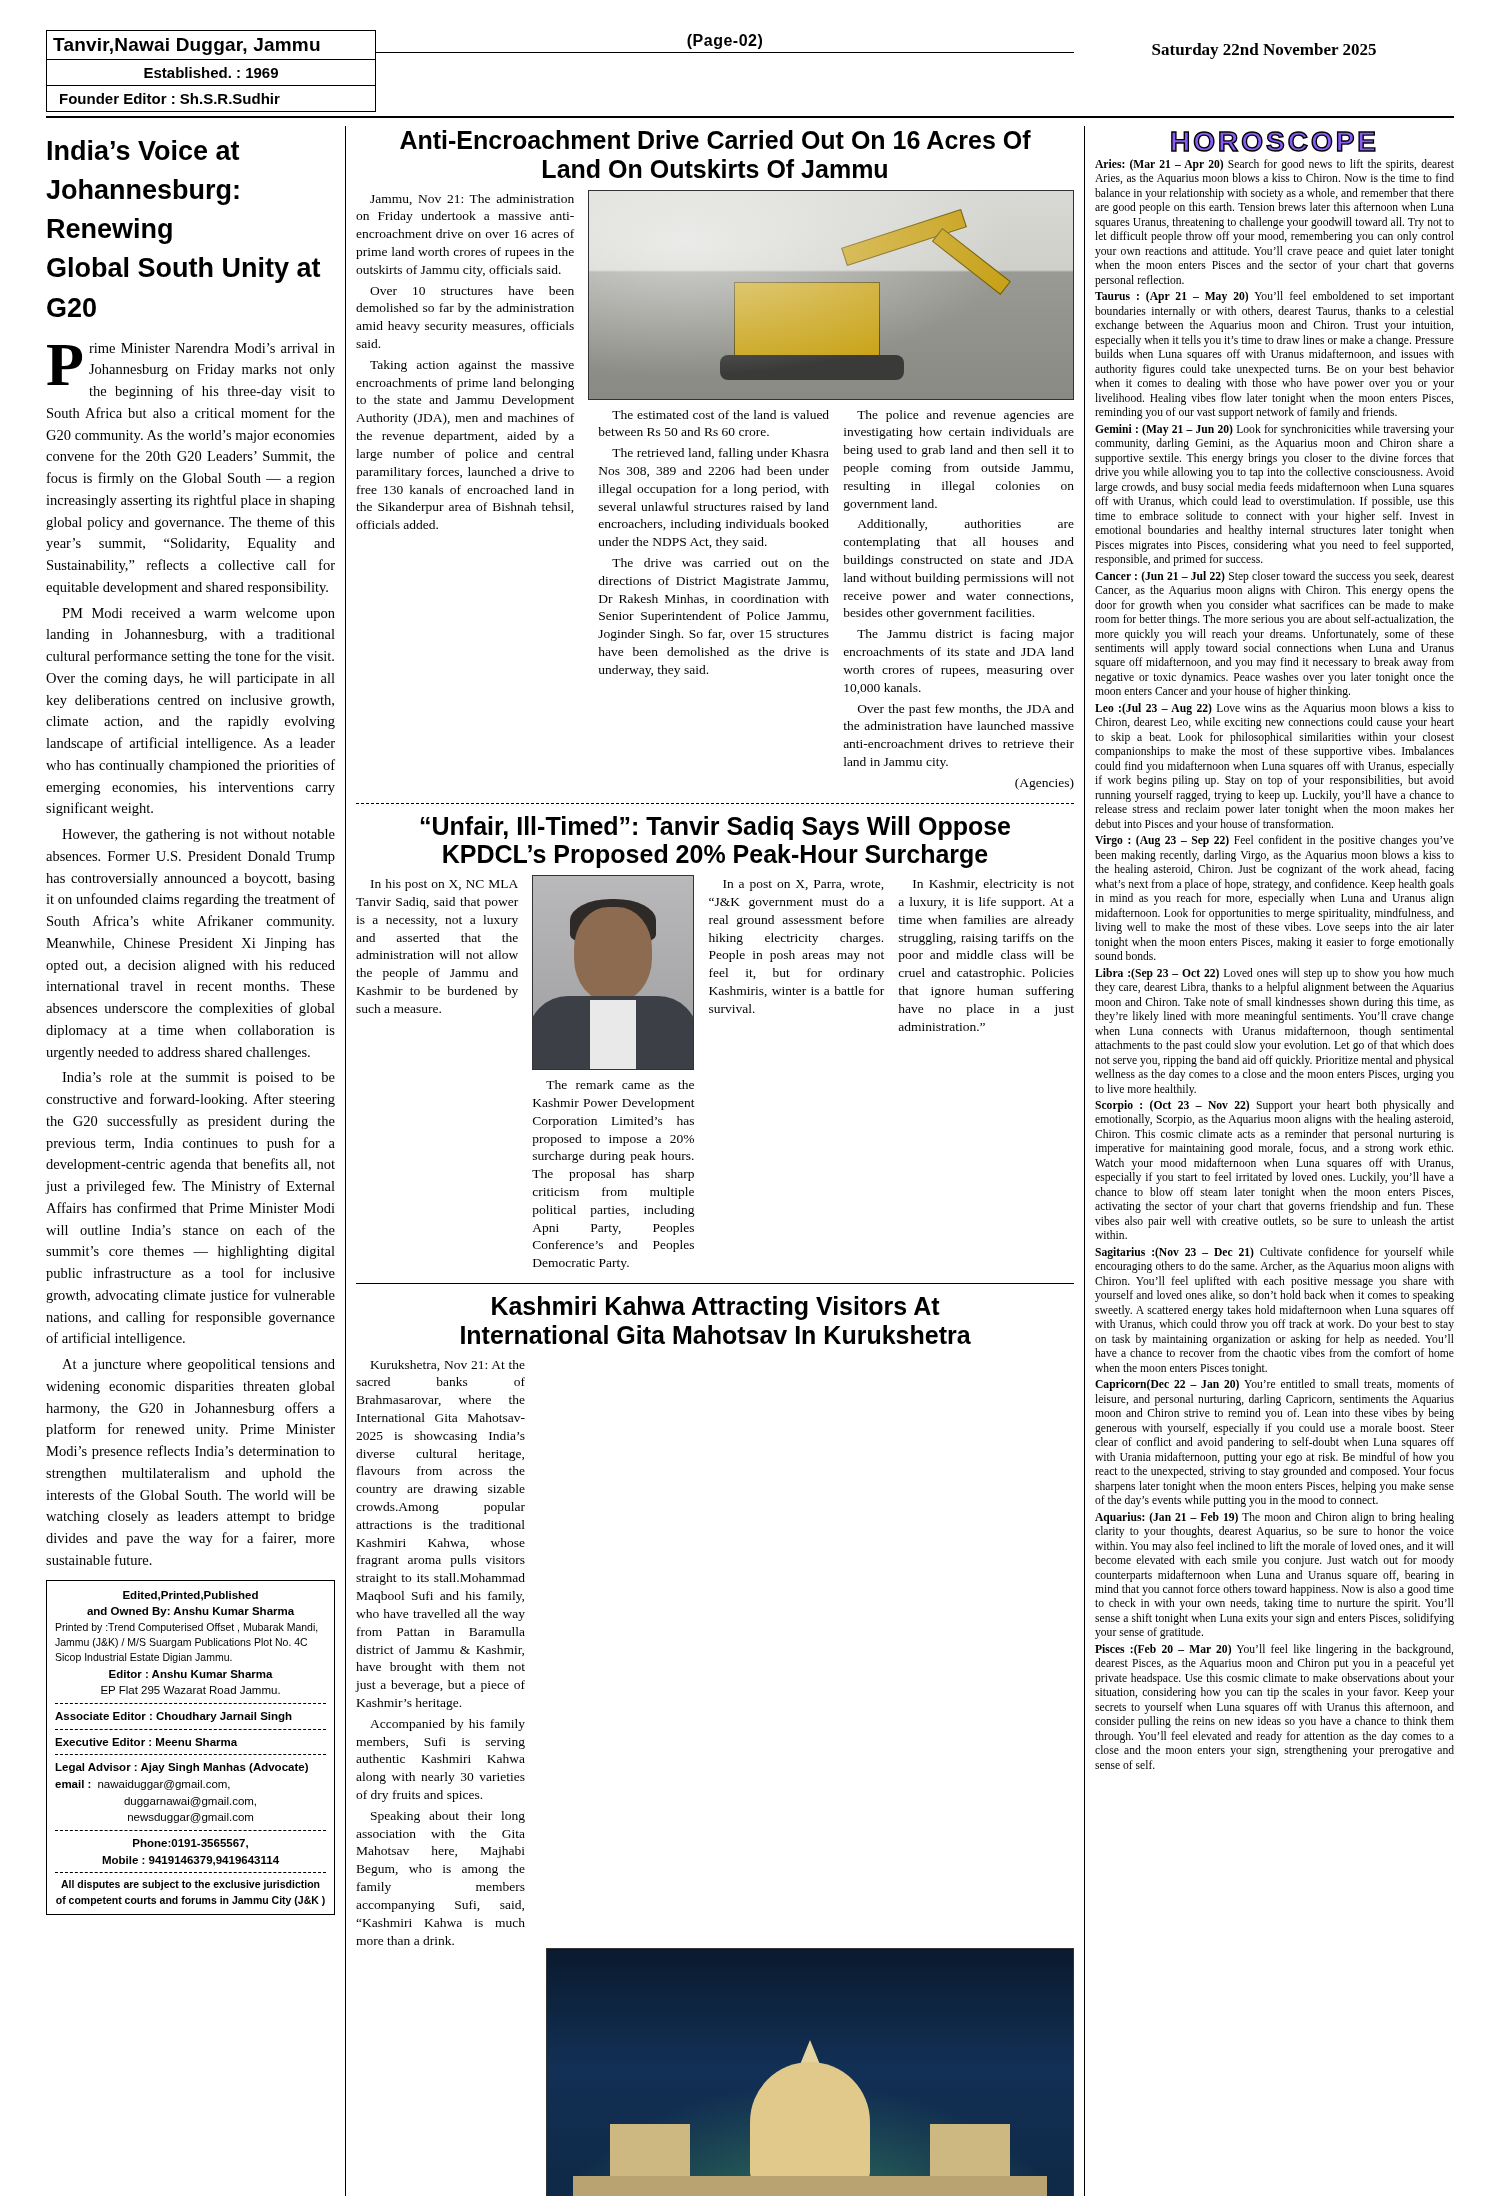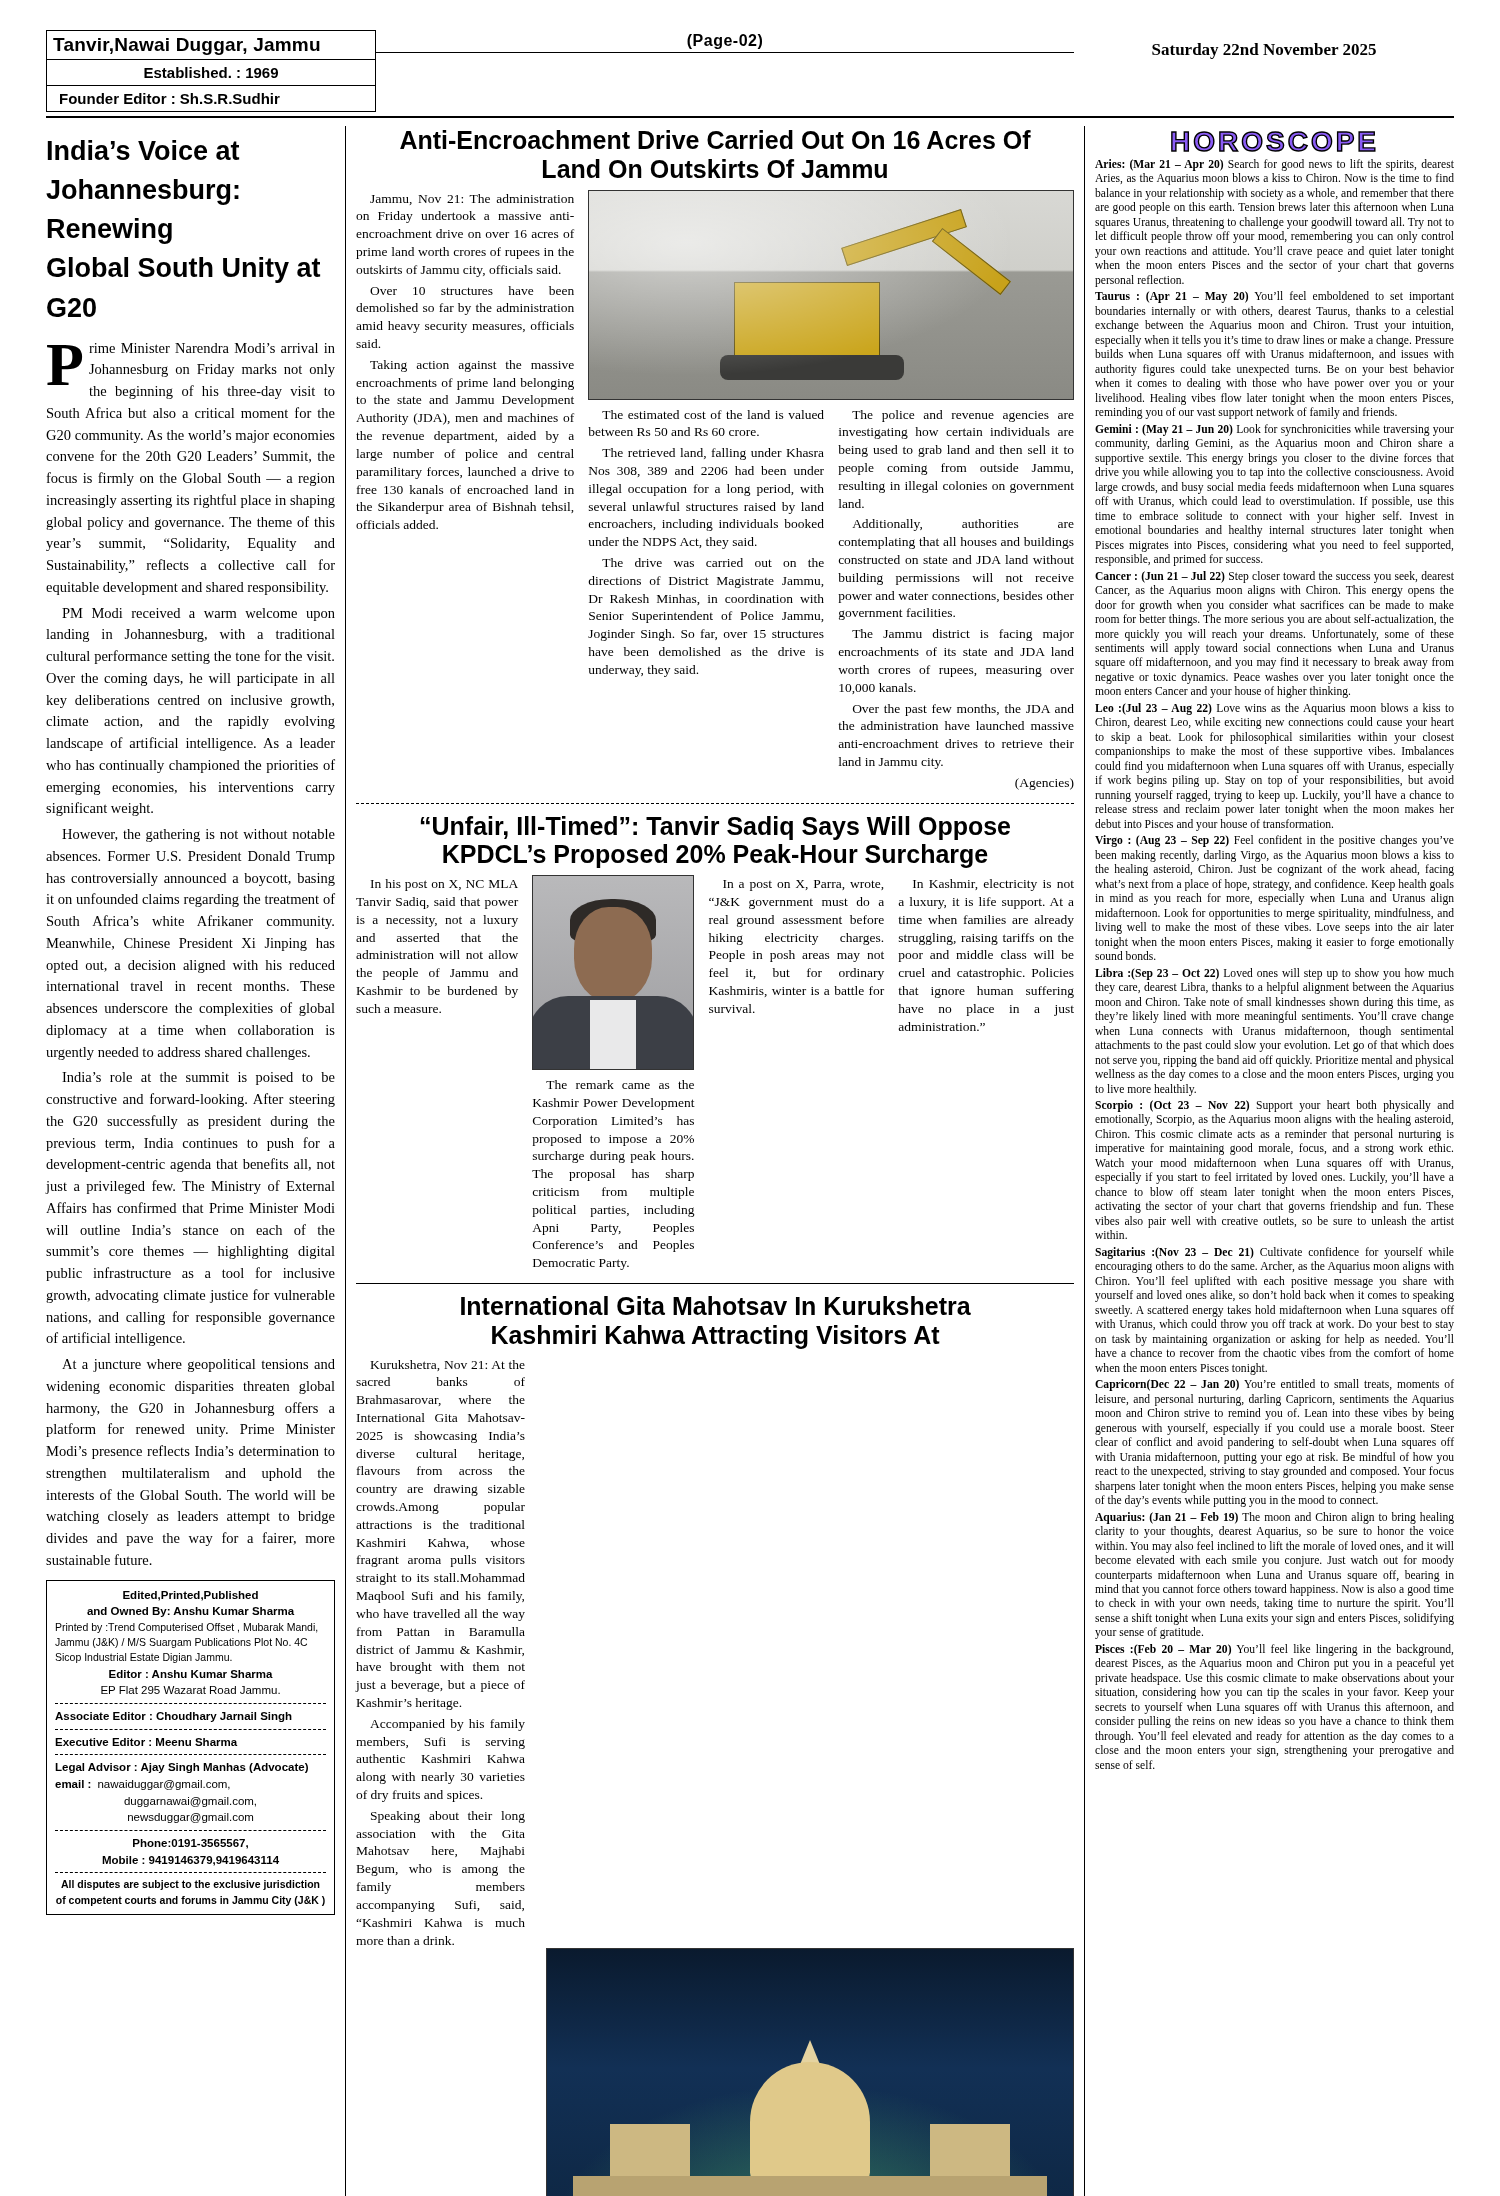--- a/index.html
+++ b/index.html
@@ -313,21 +313,21 @@
         </div>
         <div style="width:69%;">
           <div class="photo ph-excavator">
             <div class="cab"></div>
             <div class="arm boom1"></div>
             <div class="arm boom2"></div>
             <div class="track"></div>
             <div class="haze"></div>
           </div>
           <div style="display:flex; gap:14px; margin-top:6px;">
-            <div style="width:50%;">
+            <div style="width:50%;margin-left:10px;">
               <p class="body">The estimated cost of the land is valued between Rs 50 and Rs 60 crore.</p>
               <p class="body">The retrieved land, falling under Khasra Nos 308, 389 and 2206 had been under illegal occupation for a long period, with several unlawful structures raised by land encroachers, including individuals booked under the NDPS Act, they said.</p>
               <p class="body">The drive was carried out on the directions of District Magistrate Jammu, Dr Rakesh Minhas, in coordination with Senior Superintendent of Police Jammu, Joginder Singh. So far, over 15 structures have been demolished as the drive is underway, they said.</p>
             </div>
             <div style="width:50%;">
               <p class="body">The police and revenue agencies are investigating how certain individuals are being used to grab land and then sell it to people coming from outside Jammu, resulting in illegal colonies on government land.</p>
               <p class="body">Additionally, authorities are contemplating that all houses and buildings constructed on state and JDA land without building permissions will not receive power and water connections, besides other government facilities.</p>
               <p class="body">The Jammu district is facing major encroachments of its state and JDA land worth crores of rupees, measuring over 10,000 kanals.</p>
               <p class="body">Over the past few months, the JDA and the administration have launched massive anti-encroachment drives to retrieve their land in Jammu city.</p>
               <p class="body noind" style="text-align:right;">(Agencies)</p>
@@ -359,22 +359,22 @@
           <p class="body">In a post on X, Parra, wrote, “J&amp;K government must do a real ground assessment before hiking electricity charges. People in posh areas may not feel it, but for ordinary Kashmiris, winter is a battle for survival.</p>
         </div>
         <div style="width:26%;">
           <p class="body">In Kashmir, electricity is not a luxury, it is life support. At a time when families are already struggling, raising tariffs on the poor and middle class will be cruel and catastrophic. Policies that ignore human suffering have no place in a just administration.”</p>
         </div>
       </div>
 
       <div class="rule-solid"></div>
 
       <div class="hl hl-main">
+        <span>Kashmiri Kahwa Attracting Visitors At</span>
         <span>International Gita Mahotsav In Kurukshetra</span>
-        <span>Kashmiri Kahwa Attracting Visitors At</span>
       </div>
       <div style="display:flex; gap:14px;">
         <div style="width:25%;">
           <p class="body">Kurukshetra, Nov 21: At the sacred banks of Brahmasarovar, where the International Gita Mahotsav-2025 is showcasing India’s diverse cultural heritage, flavours from across the country are drawing sizable crowds.Among popular attractions is the traditional Kashmiri Kahwa, whose fragrant aroma pulls visitors straight to its stall.Mohammad Maqbool Sufi and his family, who have travelled all the way from Pattan in Baramulla district of Jammu &amp; Kashmir, have brought with them not just a beverage, but a piece of Kashmir’s heritage.</p>
           <p class="body">Accompanied by his family members, Sufi is serving authentic Kashmiri Kahwa along with nearly 30 varieties of dry fruits and spices.</p>
           <p class="body">Speaking about their long association with the Gita Mahotsav here, Majhabi Begum, who is among the family members accompanying Sufi, said, “Kashmiri Kahwa is much more than a drink.</p>
         </div>
         <div style="width:25%;">
           <p class="body" style="visibility:hidden; height:0; margin:0;">Speaking about their long association with the Gita Mahotsav here, Majhabi Begum, who is among the family members accompanying Sufi, said, “Kashmiri Kahwa is much more than a drink.</p>
           <p class="body" style="visibility:hidden; height:0; margin:0;">The stall, part of the family’s traditional business, also offers dry fruits. Visitors can choose from a wide range, including almonds, figs, saffron, walnuts, and more.</p>

